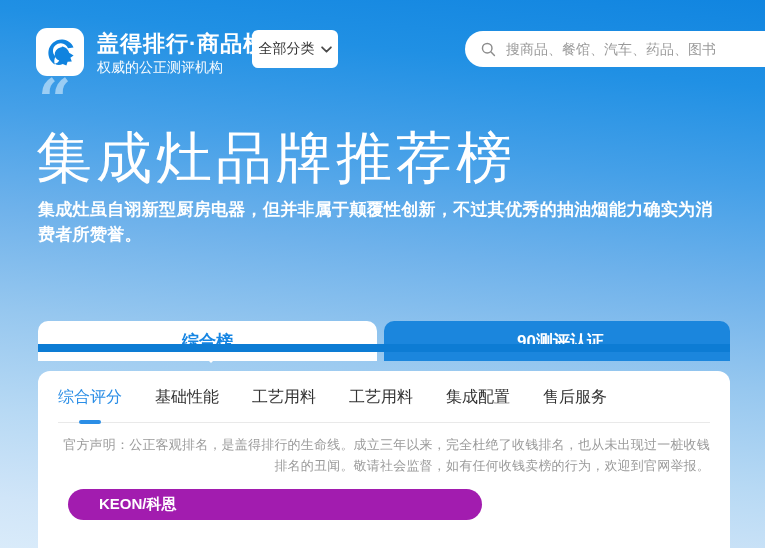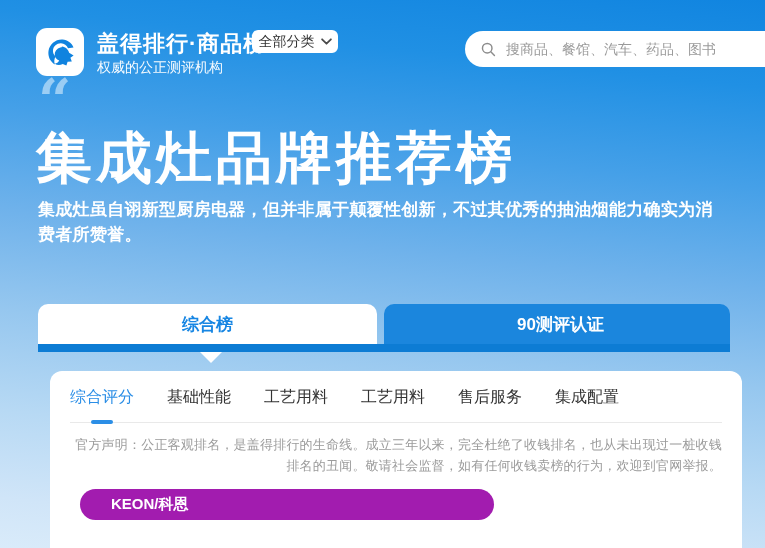--- a/index.html
+++ b/index.html
@@ -15,21 +15,21 @@
 
   
   .logo {
     position:absolute; left:36px; top:28px; width:48px; height:48px;
     background:#fff; border-radius:11px; display:flex; align-items:center; justify-content:center;
   }
   .brand { position:absolute; left:97px; top:29px; color:#fff; }
   .brand-title { font-size:22px; font-weight:bold; letter-spacing:1px; }
   .brand-sub { font-size:14px; opacity:.96; }
   .category-btn {
-    position:absolute; left:252px; top:30px; width:86px; height:23px;
+    position:absolute; left:252px; top:30px; width:86px; height:38px;
     background:#fff; border-radius:6px; display:flex; align-items:center; justify-content:center;
     gap:6px; font-size:14px; color:#333; cursor:pointer;
   }
   .search {
     position:absolute; left:465px; top:31px; width:320px; height:36px;
     background:#fff; border-radius:18px; display:flex; align-items:center;
     padding-left:15px; gap:9px;
   }
   .search input {
     border:none; outline:none; background:transparent; font-size:14px; color:#333;
@@ -37,45 +37,45 @@
   }
   .search input::placeholder { color:#9a9a9a; }
 
   
   .quote {
     position:absolute; left:38px; top:72px; font-family:"DejaVu Serif","Liberation Serif",serif;
     font-weight:bold; font-size:58px; line-height:1; color:rgba(233,246,255,.55);
   }
   .hero-title {
     position:absolute; left:36px; top:127px; color:#fff;
-    font-size:56px; font-weight:bold; letter-spacing:4px; line-height:1.1; white-space:nowrap;
+    font-size:56px; font-weight:normal; letter-spacing:4px; line-height:1.1; white-space:nowrap;
   }
   .hero-desc {
     position:absolute; left:38px; top:197px; width:690px; color:#fff;
     font-size:17px; font-weight:bold; line-height:25px; letter-spacing:.3px;
   }
 
   
-  .main-tabs { position:absolute; left:38px; top:304px; width:692px; height:40px; display:flex; gap:7px; }
+  .main-tabs { position:absolute; left:38px; top:321px; width:692px; height:40px; display:flex; gap:7px; }
   .main-tab {
     flex:1; height:40px; border-radius:10px 10px 0 0; display:flex; align-items:center; justify-content:center;
     font-size:17px; font-weight:600; cursor:pointer;
   }
   .main-tab.active { background:#fff; color:#1786e3; }
   .main-tab.inactive { background:#1b86dd; color:#fff;padding-left:7px; }
   .tab-strip { position:absolute; left:38px; top:344px; width:692px; height:8px; background:#0d7cd4; }
   .pointer {
     position:absolute; left:200px; top:352px; width:0; height:0;
     border-left:11px solid transparent; border-right:11px solid transparent; border-top:11px solid #fff;
   }
 
   
   .panel {
     position:absolute; left:38px; top:371px; width:692px; bottom:0;
-    background:#fff; border-radius:12px 12px 0 0;margin-left:12px;
+    background:#fff; border-radius:12px 12px 0 0;
   }
   .subtabs { display:flex; gap:33px; padding:16px 20px 0 20px; }
   .subtab { position:relative; font-size:16px; color:#333; padding-bottom:14px; cursor:pointer; white-space:nowrap; }
   .subtab.active { color:#2b8ee6; }
   .subtab .indicator {
     position:absolute; left:50%; transform:translateX(-50%); bottom:-2px;
     width:22px; height:4px; border-radius:2px; background:#2b8ee6;
   }
   .divider { height:1px; background:#e9e9e9; margin:0 20px; }
   .statement {
@@ -147,24 +147,24 @@
       <div class="subtab">
         <span>基础性能</span>
       </div>
       <div class="subtab">
         <span>工艺用料</span>
       </div>
       <div class="subtab">
         <span>工艺用料</span>
       </div>
       <div class="subtab">
-        <span>售后服务</span>
+        <span>集成配置</span>
       </div>
       <div class="subtab">
-        <span>集成配置</span>
+        <span>售后服务</span>
       </div>
     </div>
 
     <div class="divider"></div>
 
     <div class="statement">官方声明：公正客观排名，是盖得排行的生命线。成立三年以来，完全杜绝了收钱排名，也从未出现过一桩收钱排名的丑闻。敬请社会监督，如有任何收钱卖榜的行为，欢迎到官网举报。</div>
 
     <div class="rank-pill">
       <span>KEON/科恩</span>
     </div>

